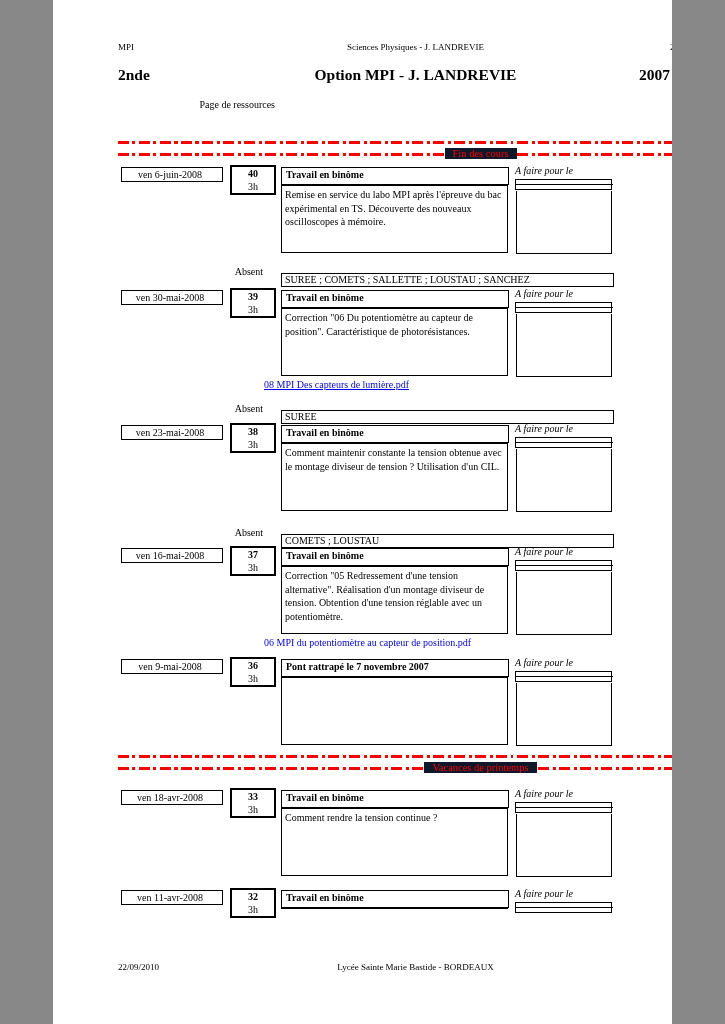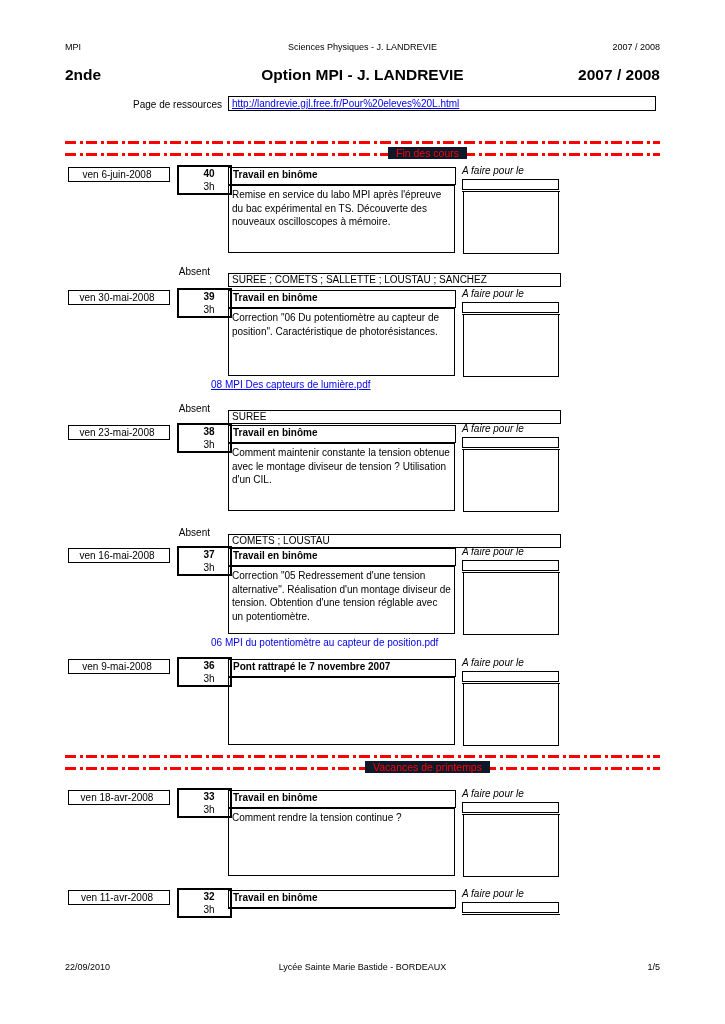--- a/index.html
+++ b/index.html
@@ -1,18 +1,18 @@
 <!DOCTYPE html>
 <html><head>
 <meta charset="utf-8">
 <style>
   html,body{margin:0;padding:0;background:#888;}
   .page{
-    position:relative; width:725px; height:1024px; background:#ffffff;
-    font-family:Liberation Sans, sans-serif; color:#000; overflow:hidden;
+    position:relative; width:619px; height:1024px; background:#ffffff;
+    font-family:Liberation Serif, serif; color:#000; overflow:hidden;
     margin:0 auto;
   }
   
   .run-row{position:absolute; left:65px; width:595px; display:flex; font-size:9px; color:#000;}
   .run-row .l{flex:1; text-align:left;}
   .run-row .c{flex:2; text-align:center;}
   .run-row .r{flex:1; text-align:right;}
   
   .title-row{position:absolute; left:65px; width:595px; top:66px; display:flex; align-items:baseline; font-weight:bold; font-size:15.5px;}
   .title-row .l{flex:1; text-align:left;}
@@ -24,25 +24,25 @@
   .res-box a, .lnk{color:#0000ee; text-decoration:underline; cursor:pointer;}
   
   .sep{position:absolute; left:0; width:725px; height:20px;}
   .sep-line{position:absolute; left:65px; width:595px; height:3px;
     background:repeating-linear-gradient(90deg,#f00 0 11px,transparent 11px 14.5px,#f00 14.5px 17.5px,transparent 17.5px 21px);}
   .sep-label{position:absolute; left:130px; width:595px; text-align:center; top:3px;}
   .sep-label span{background:#0f172a; color:#f00; font-size:10.5px; padding:0 8px;}
   
   .entry{position:absolute; left:0; width:725px; height:0; overflow:visible; font-size:10px;}
   .date-box{position:absolute; left:68px; top:0; width:96px; height:12px; border:1.5px solid #000; text-align:center; padding:1px 4px 0 0; line-height:11px;}
-  .num-box{position:absolute; left:177px; top:-2px; width:42px; height:26px; border:2px solid #000; text-align:center;padding-left:9px;}
+  .num-box{position:absolute; left:177px; top:-2px; width:42px; height:26px; border:2px solid #000; text-align:center;}
   .num-box .num{font-weight:bold; line-height:13px;}
   .num-box .dur{line-height:13px;}
   .title-box{position:absolute; left:228px; top:0; width:219px; height:11px; border:1.5px solid #000; font-weight:bold; padding:1px 3px 4px 4px; line-height:11px;}
-  .afaire-label{position:absolute; left:462px; top:-2px; width:98px; font-style:italic; font-size:10px; border-bottom:1px solid #000; padding-bottom:15px;}
+  .afaire-label{position:absolute; left:462px; top:-2px; width:98px; font-style:italic; font-size:10px; border-bottom:1px solid #000; padding-bottom:8px;}
   .afaire-small{position:absolute; left:462px; top:12px; width:95px; height:9px; border:1.5px solid #000;}
   .afaire-big{position:absolute; left:463px; top:24px; width:94px; height:62px; border:1px solid #000; border-top:none;}
   .content-box{position:absolute; left:228px; top:18px; width:219px; height:62px; border:1px solid #000; padding:2px 3px; line-height:13.5px; font-size:10px;}
   .content-top-line{position:absolute; left:228px; top:18px; width:227px; height:0; border-top:1px solid #000;}
   .pdf-link{position:absolute; left:211px; top:89px; font-size:10px;}
   .pdf-link.nounderline{text-decoration:none;text-align:center;}
   .absent-row{position:absolute; left:0; width:725px; height:0; font-size:10px;}
   .absent-label{position:absolute; left:100px; top:1px; width:110px; text-align:right;}
   .absent-box{position:absolute; left:228px; top:8px; width:325px; height:10px; border:1.5px solid #000; padding:1px 3px; line-height:10px;}
 </style>
@@ -57,23 +57,20 @@
     <span class="r">2007 / 2008</span>
   </div>
 
   <div class="title-row">
     <span class="l">2nde</span>
     <span class="c">Option MPI - J. LANDREVIE</span>
     <span class="r">2007 / 2008</span>
   </div>
 
   <div class="res-label">Page de ressources</div>
-  <div class="res-box">
-    <a>http://landrevie.gjl.free.fr/Pour%20eleves%20L.html</a>
-  </div>
 
   <div class="sep" style="top:140px">
     <div class="sep-line" style="top:1px"></div>
     <div class="sep-line" style="top:13px"></div>
     <div class="sep-label"><span>Fin des cours</span></div>
   </div>
 
   <div class="entry" style="top:167px">
     <div class="date-box">ven 6-juin-2008</div>
     <div class="num-box">

